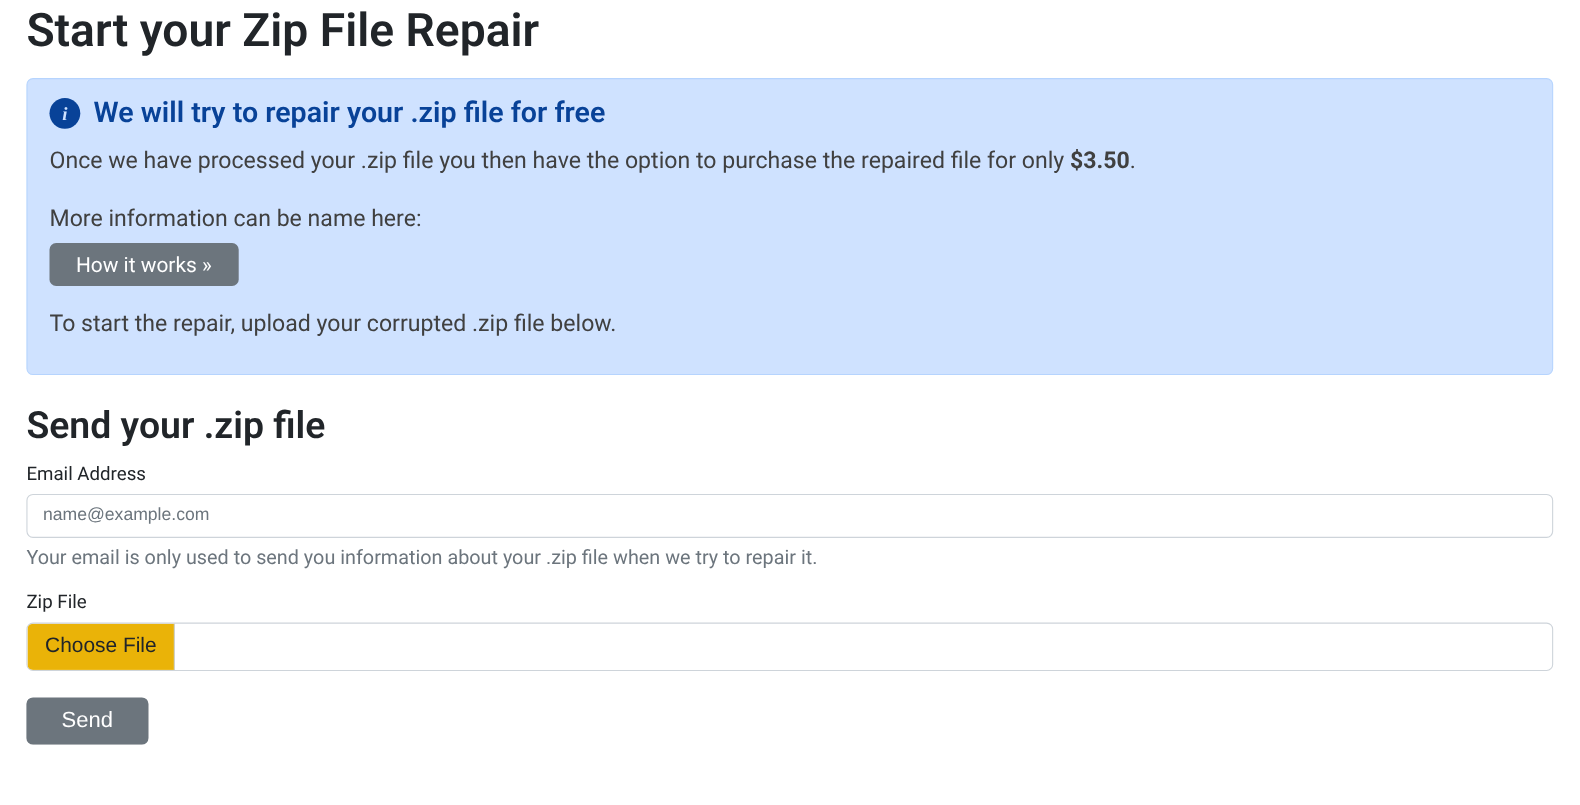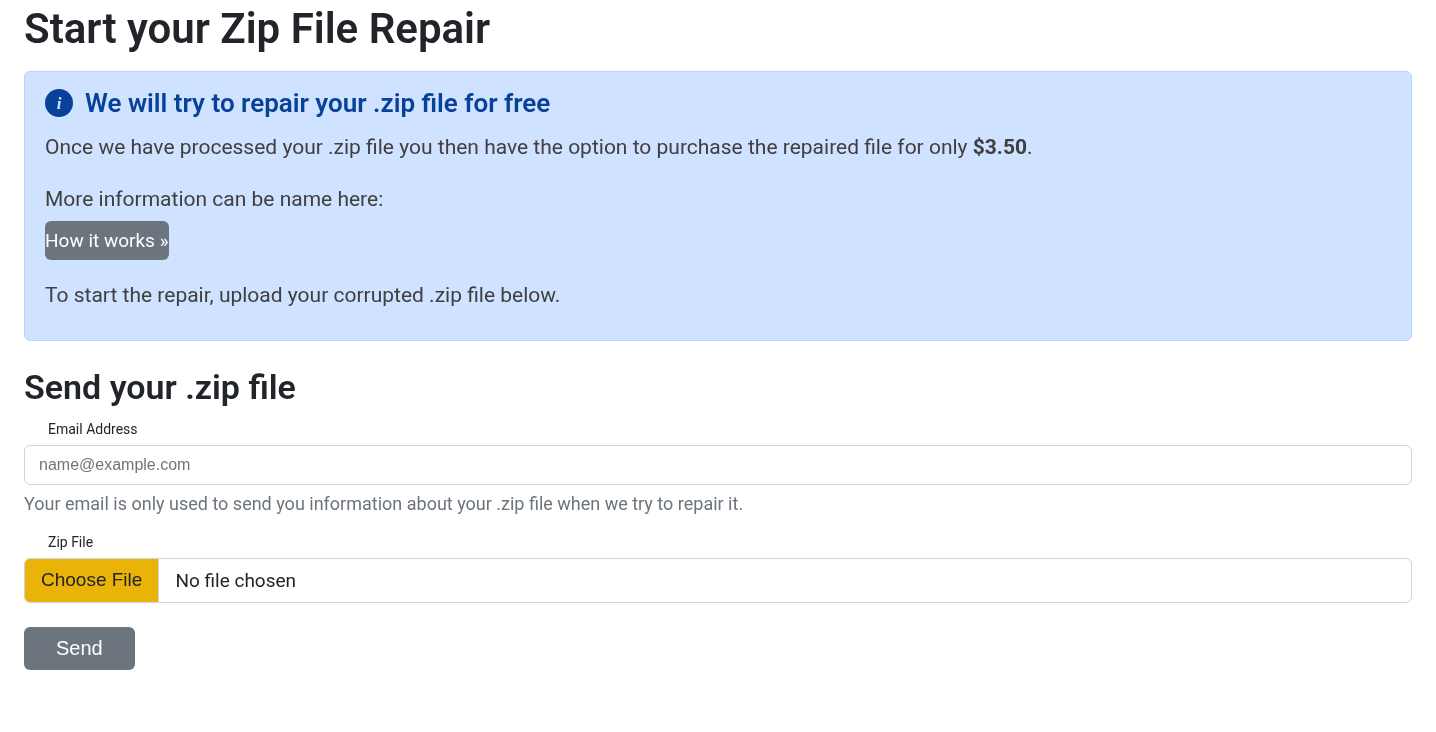--- a/index.html
+++ b/index.html
@@ -66,39 +66,38 @@
       margin-bottom: 6px;
     }
     .price-strong {
       font-weight: 700;
     }
     .btn-secondary {
       display: inline-block;
       background-color: #6c757d;
       color: #fff;
       border: none;
-      padding: 8px 0;
+      padding: 8px 24px;
       font-size: 19px;
       border-radius: 6px;
       cursor: pointer;
       text-decoration: none;
       margin-bottom: 20px;
     }
     h2 {
       font-size: 34px;
       font-weight: 600;
       margin-top: 26px;
       margin-bottom: 14px;
     }
     .form-label {
       display: block;
-      font-size: 14px;
+      font-size: 17px;
       margin-bottom: 8px;
       color: #212529;
-      margin-left: 24px;
     }
     .form-control {
       width: 100%;
       padding: 10px 14px;
       font-size: 16px;
       border: 1px solid #ced4da;
       border-radius: 6px;
       background: #fff;
       color: #be185d;
     }
@@ -168,19 +167,18 @@
 
 <h2>Send your .zip file</h2>
 
 <label class="form-label">Email Address</label>
 <input type="email" class="form-control" placeholder="name@example.com" style="">
 <div class="form-hint">Your email is only used to send you information about your .zip file when we try to repair it.</div>
 
 <label class="form-label">Zip File</label>
 <div class="file-input-wrap">
   <button type="button" class="file-choose-btn">Choose File</button>
-  <div class="file-status">No file chosen</div>
 </div>
 
 <button type="button" class="btn-send">Send</button>
 
 
 
 
 </body></html>

